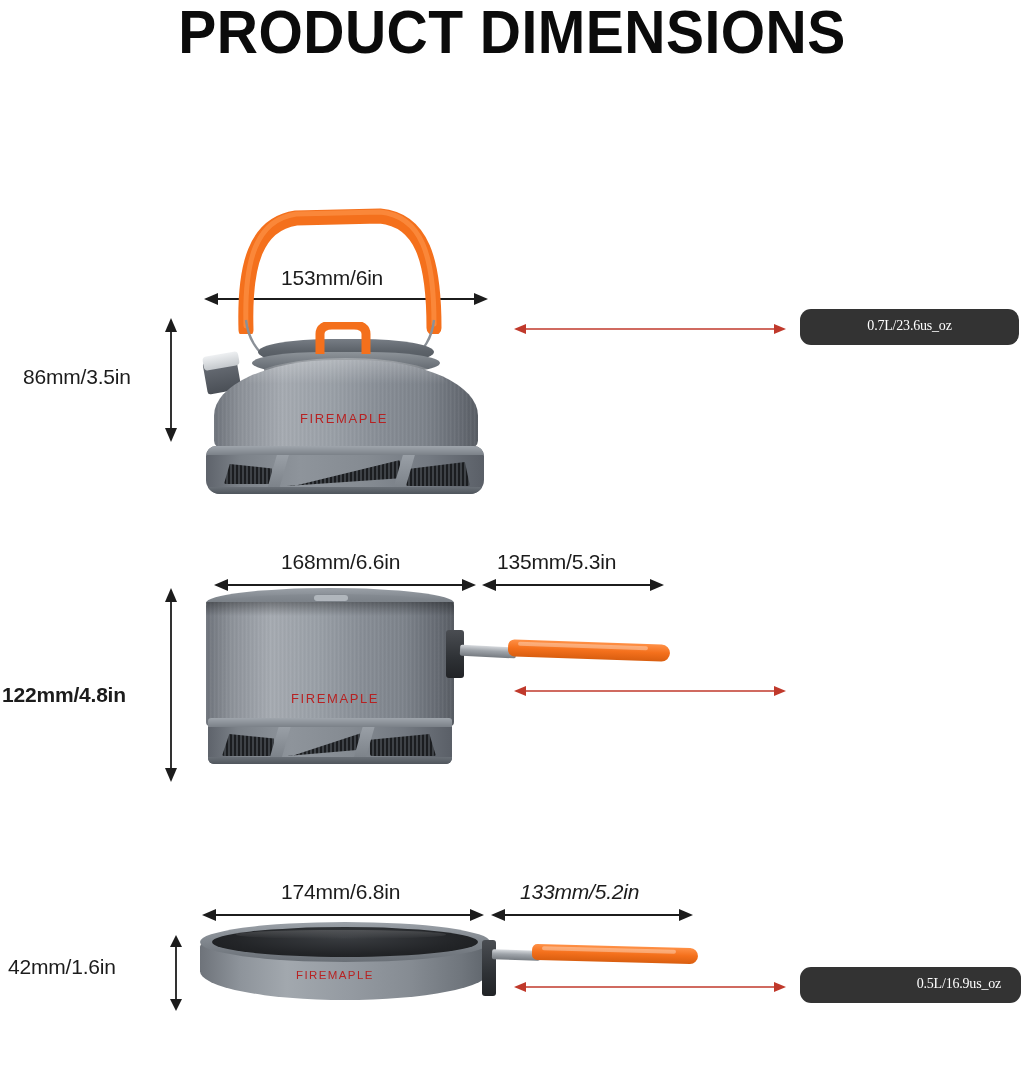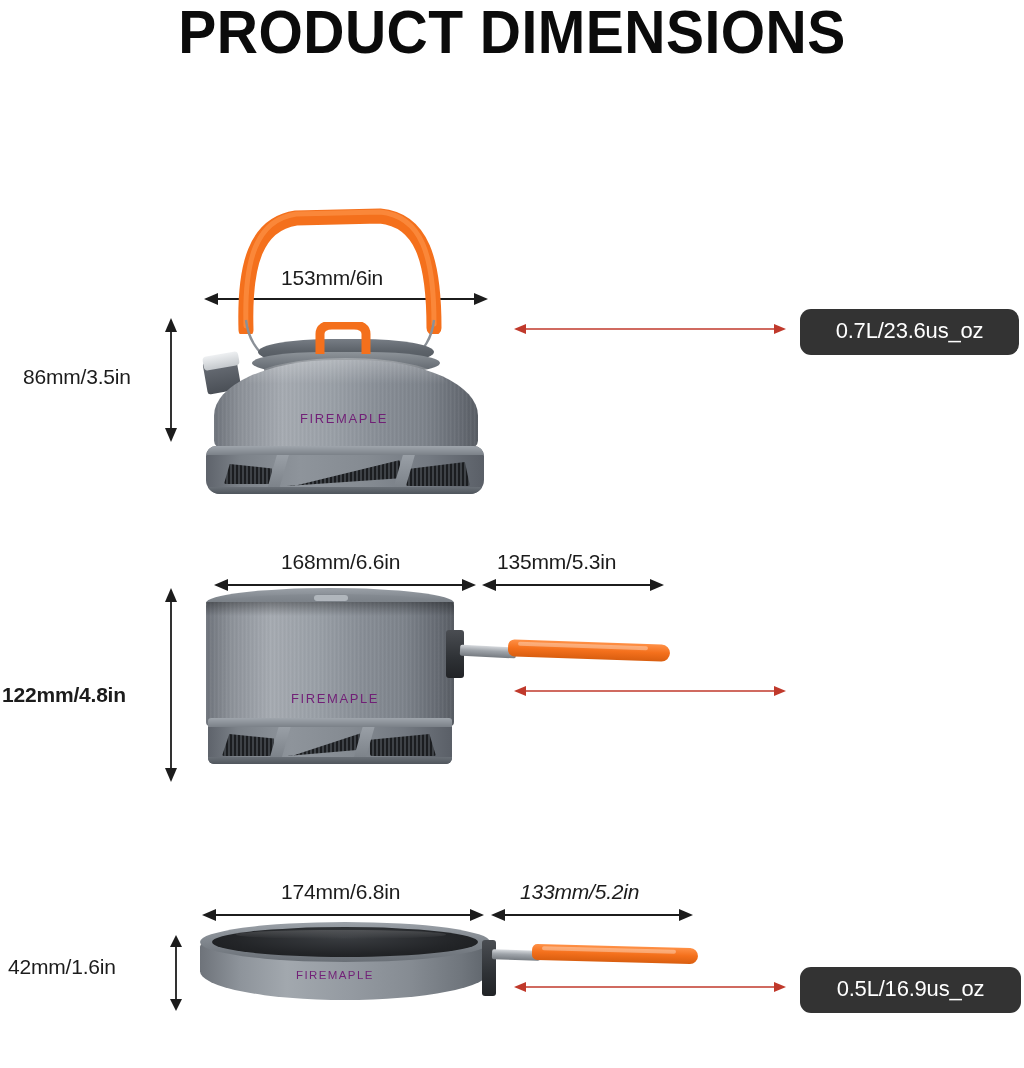--- a/index.html
+++ b/index.html
@@ -45,26 +45,27 @@
   .h-arrow, .v-arrow {
     position: absolute;
   }
 
   
   .badge {
     position: absolute;
     background: #333333;
     color: #ffffff;
     border-radius: 11px;
-    font-size: 22px;
+    font-size: 14px;
     letter-spacing: -0.2px;
     padding: 9px 20px 11px 20px;
     white-space: nowrap;
     text-align: center;
     box-sizing: border-box;
+    font-family: Liberation Serif, serif;
   }
 
   
   .product {
     position: absolute;
   }
 
   
   .metal-body {
     position: absolute;
@@ -110,21 +111,21 @@
     background: linear-gradient(180deg, #d7dade 0%, #9ea3a9 45%, #767b81 100%);
   }
 
   .dark-bracket {
     position: absolute;
     background: linear-gradient(180deg, #4a4d52 0%, #2e3135 60%, #212326 100%);
   }
 
   .brand {
     position: absolute;
-    color: #701a75;
+    color: #b91c1c;
     font-size: 13px;
     letter-spacing: 1.6px;
     opacity: 0.95;
     white-space: nowrap;
   }
   .brand-sm { font-size: 11.5px; letter-spacing: 1.4px; }
 </style>
 </head>
 <body>
 
@@ -359,14 +360,14 @@
                 transform:rotate(1.5deg); border-radius:3px;
                 background:rgba(255,255,255,0.34);"></div>
   </div>
 
   <svg style="position:absolute; left:512px; top:118px;" width="276" height="18" viewBox="0 0 276 18">
     <line x1="10" y1="9" x2="266" y2="9" stroke="#c0392b" stroke-width="1.6"></line>
     <polygon points="2,9 14,4 14,14" fill="#c0392b"></polygon>
     <polygon points="274,9 262,4 262,14" fill="#c0392b"></polygon>
   </svg>
 
-  <div class="badge" style="left:800px; top:107px; width:221px;">0.5L/16.9us_oz</div>
+  <div class="badge" style="left:800px; top:107px; width:221px;text-align:right;">0.5L/16.9us_oz</div>
 </div>
 
 </body></html>

